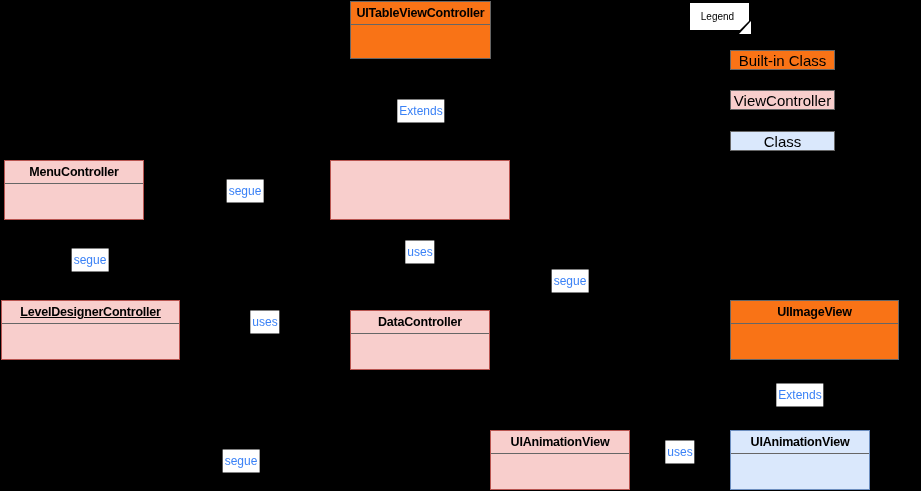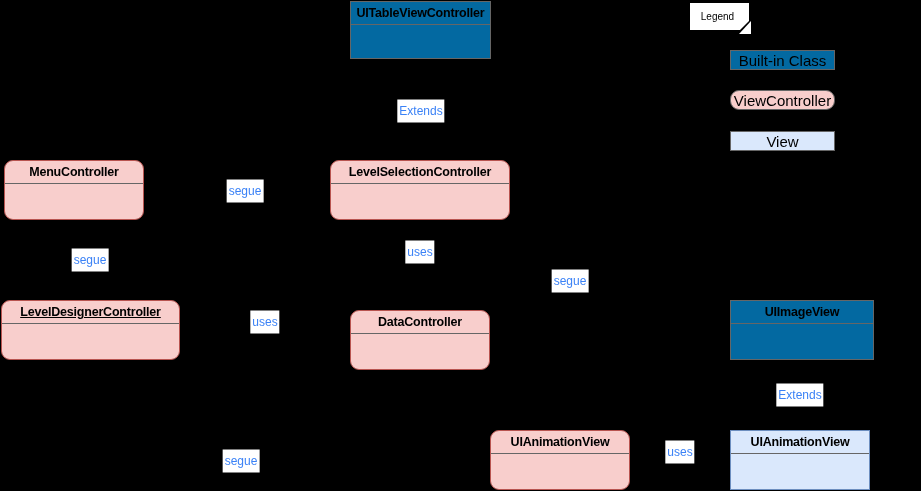--- a/index.html
+++ b/index.html
@@ -29,22 +29,22 @@
     align-items: center;
     justify-content: center;
     font-weight: bold;
     font-size: 12.5px;
     letter-spacing: -0.2px;
     color: #000000;
     white-space: nowrap;
   }
   .class-box .body { flex: 1 1 auto; }
 
-  .kind-builtin    { background: #0369a1; border-color: #666666; }
-  .kind-controller { background: #f8cecc; border-color: #b85450; border-radius: 9px; }
+  .kind-builtin    { background: #f97316; border-color: #666666; }
+  .kind-controller { background: #f8cecc; border-color: #b85450; }
   .kind-view       { background: #dae8fc; border-color: #6c8ebf; }
 
   
   .edge-label {
     position: absolute;
     transform: translate(-50%, -50%);
     background: #ffffff;
     color: #3b82f6;
     font-size: 12px;
     line-height: 15px;
@@ -102,35 +102,34 @@
     <div class="title">UITableViewController</div>
     <div class="body"></div>
   </div>
 
   <div class="class-box kind-controller" style="left:4px; top:160px; width:140px; height:60px;">
     <div class="title">MenuController</div>
     <div class="body"></div>
   </div>
 
   <div class="class-box kind-controller" style="left:330px; top:160px; width:180px; height:60px;">
-    <div class="title">LevelSelectionController</div>
     <div class="body"></div>
   </div>
 
   <div class="class-box kind-controller" style="left:1px; top:300px; width:179px; height:60px;text-decoration:underline;">
     <div class="title">LevelDesignerController</div>
     <div class="body"></div>
   </div>
 
   <div class="class-box kind-controller" style="left:350px; top:300px; width:140px; height:60px;margin-top:10px;">
     <div class="title">DataController</div>
     <div class="body"></div>
   </div>
 
-  <div class="class-box kind-builtin" style="left:730px; top:300px; width:144px; height:60px;">
+  <div class="class-box kind-builtin" style="left:730px; top:300px; width:169px; height:60px;">
     <div class="title">UIImageView</div>
     <div class="body"></div>
   </div>
 
   <div class="class-box kind-controller" style="left:490px; top:430px; width:140px; height:60px;">
     <div class="title">UIAnimationView</div>
     <div class="body"></div>
   </div>
 
   <div class="class-box kind-view" style="left:730px; top:430px; width:140px; height:60px;">
@@ -148,15 +147,15 @@
   <span class="edge-label" style="left:680px; top:452px;">uses</span>
   <span class="edge-label" style="left:241px; top:461px;">segue</span>
 
   <div class="note">
     <div class="note-main">Legend</div>
     <div class="note-fold"></div>
   </div>
 
   <div class="legend-item kind-builtin" style="top:50px;">Built-in Class</div>
   <div class="legend-item kind-controller" style="top:90px;">ViewController</div>
-  <div class="legend-item kind-view" style="top:131px;">View</div>
+  <div class="legend-item kind-view" style="top:131px;">Class</div>
 
 </div>
 
 </body></html>

